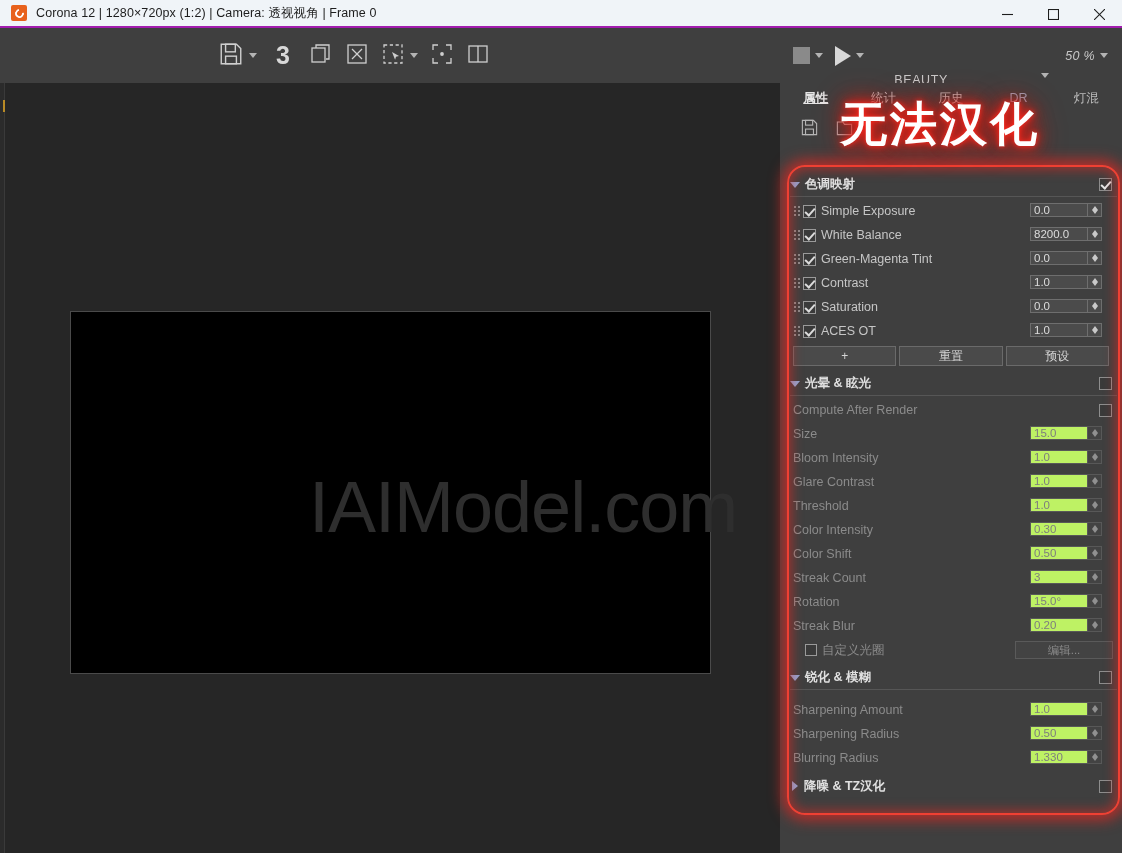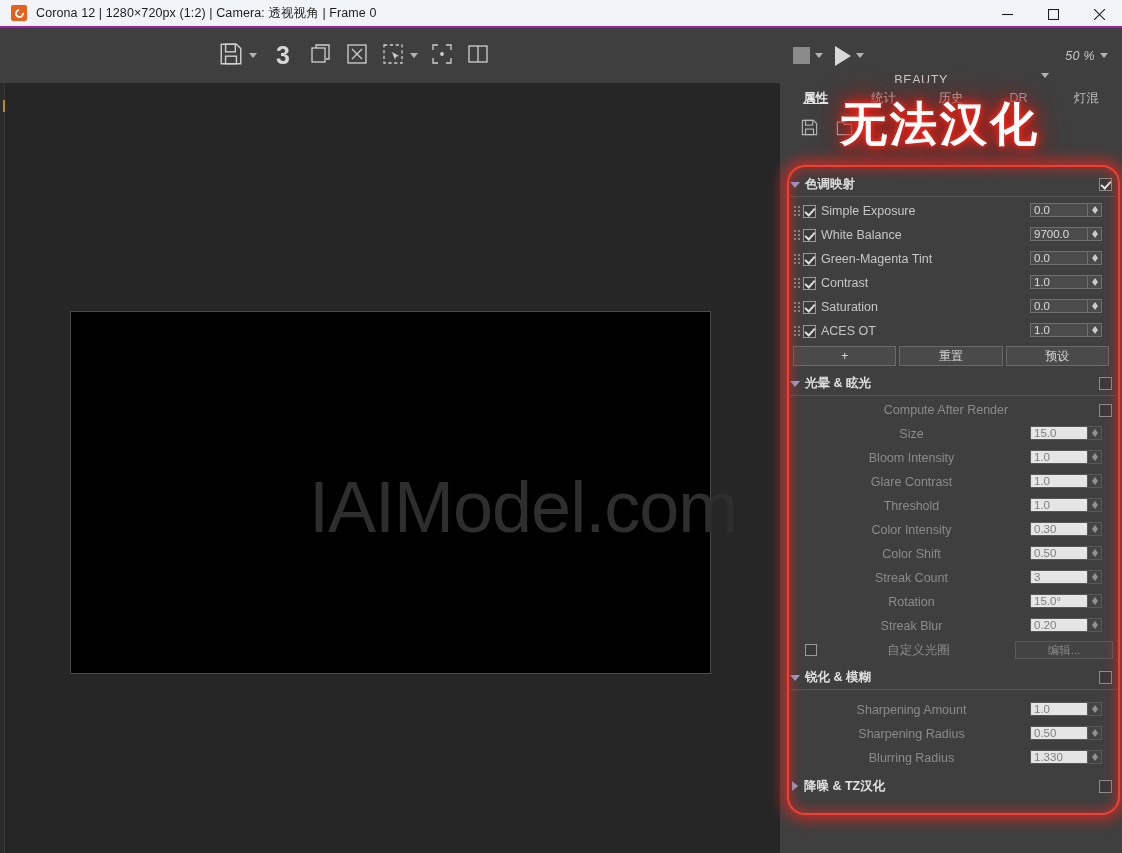--- a/index.html
+++ b/index.html
@@ -262,35 +262,35 @@
     width: 4px; height: 8px;
     border: solid #dcdcdc;
     border-width: 0 2px 2px 0;
     transform: rotate(42deg);
   }
   .chk.sm { width: 12px; height: 12px; }
   .plabel {
     font-size: 12.5px; color: #c6c6c6;
     flex: 1; white-space: nowrap;
   }
-  .plabel.dim { color: #8b8b8b; margin-left: 0px; text-align: center; }
+  .plabel.dim { color: #8b8b8b; margin-left: 0px; }
   .spin {
     display: flex; align-items: flex-start;
     height: 17px; margin-right: 15px; flex: none;
   }
   .spin .val {
     width: 58px;
     background: #4b4b4b;
     border: 1px solid #6e6e6e;
     color: #dcdcdc;
     font-size: 11.5px;
     display: flex; align-items: center;
     padding-left: 3px;
   }
-  .spin.off .val { background: #e5e5e5; border-color: #585858; color: #7e7e7e; }
+  .spin.off .val { background: #bef264; border-color: #585858; color: #7e7e7e; }
   .spin .arrows {
     width: 14px;
     background: #4b4b4b;
     border: 1px solid #6e6e6e;
     border-left: none;
     display: flex; flex-direction: column;
     align-items: center; justify-content: space-around;
     padding: 2px 0;
   }
   .spin.off .arrows { background: #434343; border-color: #585858; }
@@ -503,21 +503,21 @@
             <i></i>
             <i></i>
             <i></i>
             <i></i>
             <i></i>
             <i></i>
           </span>
         <span class="chk on"></span>
         <span class="plabel">White Balance</span>
         <span class="spin">
-          <span class="val">9700.0</span>
+          <span class="val">8200.0</span>
           <span class="arrows">
               <i class="up"></i>
               <i class="dn"></i>
             </span>
         </span>
       </div>
 
       <div class="prow">
         <span class="grip">
             <i></i>

